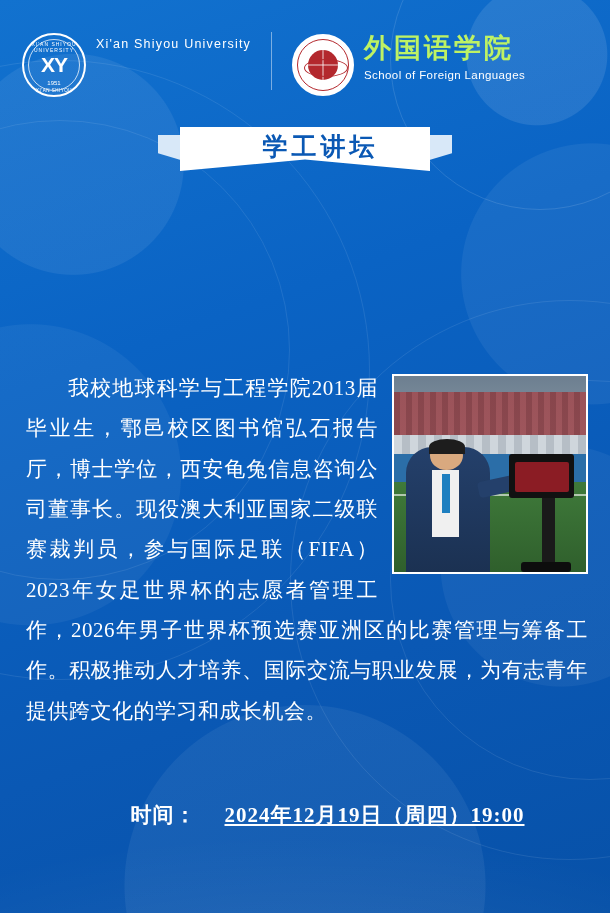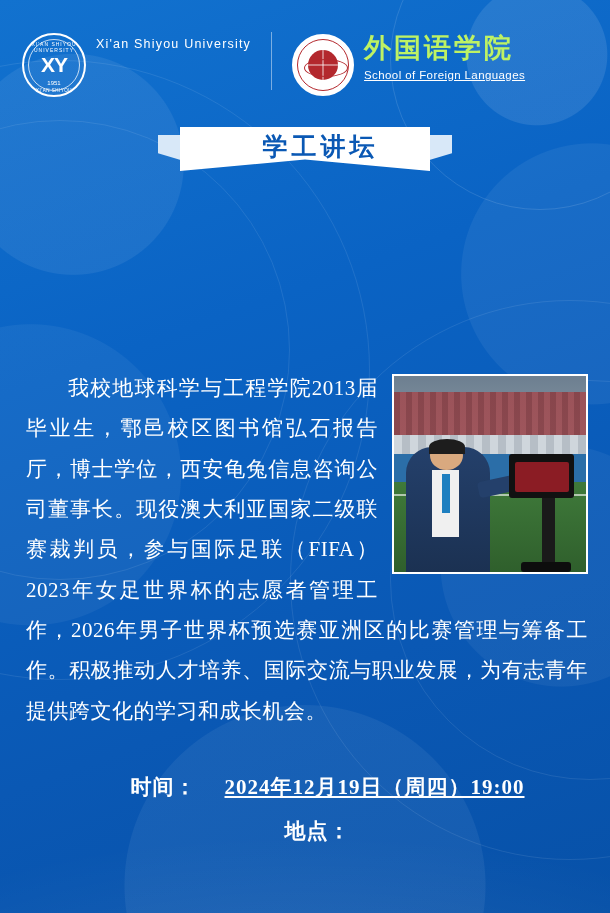--- a/index.html
+++ b/index.html
@@ -131,21 +131,21 @@
     border:1.5px solid #b3282d; top: 22px; left: 9px;
   }
   .sfl-names { margin-left: 10px; }
   .sfl-cn {
     font-family: "Liberation Serif", serif;
     font-size: 27px; color: #bef264; font-weight: bold; letter-spacing: 3px;
     line-height: 1.1;
   }
   .sfl-en {
     font-size: 11.5px; color: #ffffff; letter-spacing: .4px;
-    margin-top: 5px; text-align: center; text-decoration: underline;
+    margin-top: 5px; text-align: center;
   }
 
   
   .ribbon-wrap {
     position: relative;
     margin: 30px auto 0;
     width: 250px; height: 44px;
     display: flex; align-items: center; justify-content: center; padding-left: 31px;
   }
   .ribbon {
@@ -344,15 +344,14 @@
   </div>
   <div class="bio-text">我校地球科学与工程学院2013届毕业生，鄠邑校区图书馆弘石报告厅，博士学位，西安龟兔信息咨询公司董事长。现役澳大利亚国家二级联赛裁判员，参与国际足联（FIFA）2023年女足世界杯的志愿者管理工作，2026年男子世界杯预选赛亚洲区的比赛管理与筹备工作。积极推动人才培养、国际交流与职业发展，为有志青年提供跨文化的学习和成长机会。</div>
 </div>
 
 <div class="footer">
   <div class="foot-row">
     <span class="foot-label">时间：</span>
     <span class="foot-value">2024年12月19日（周四）19:00</span>
   </div>
   <div class="foot-row">
-    <span class="foot-label">地点：</span>
   </div>
 </div>
 
 </body></html>

